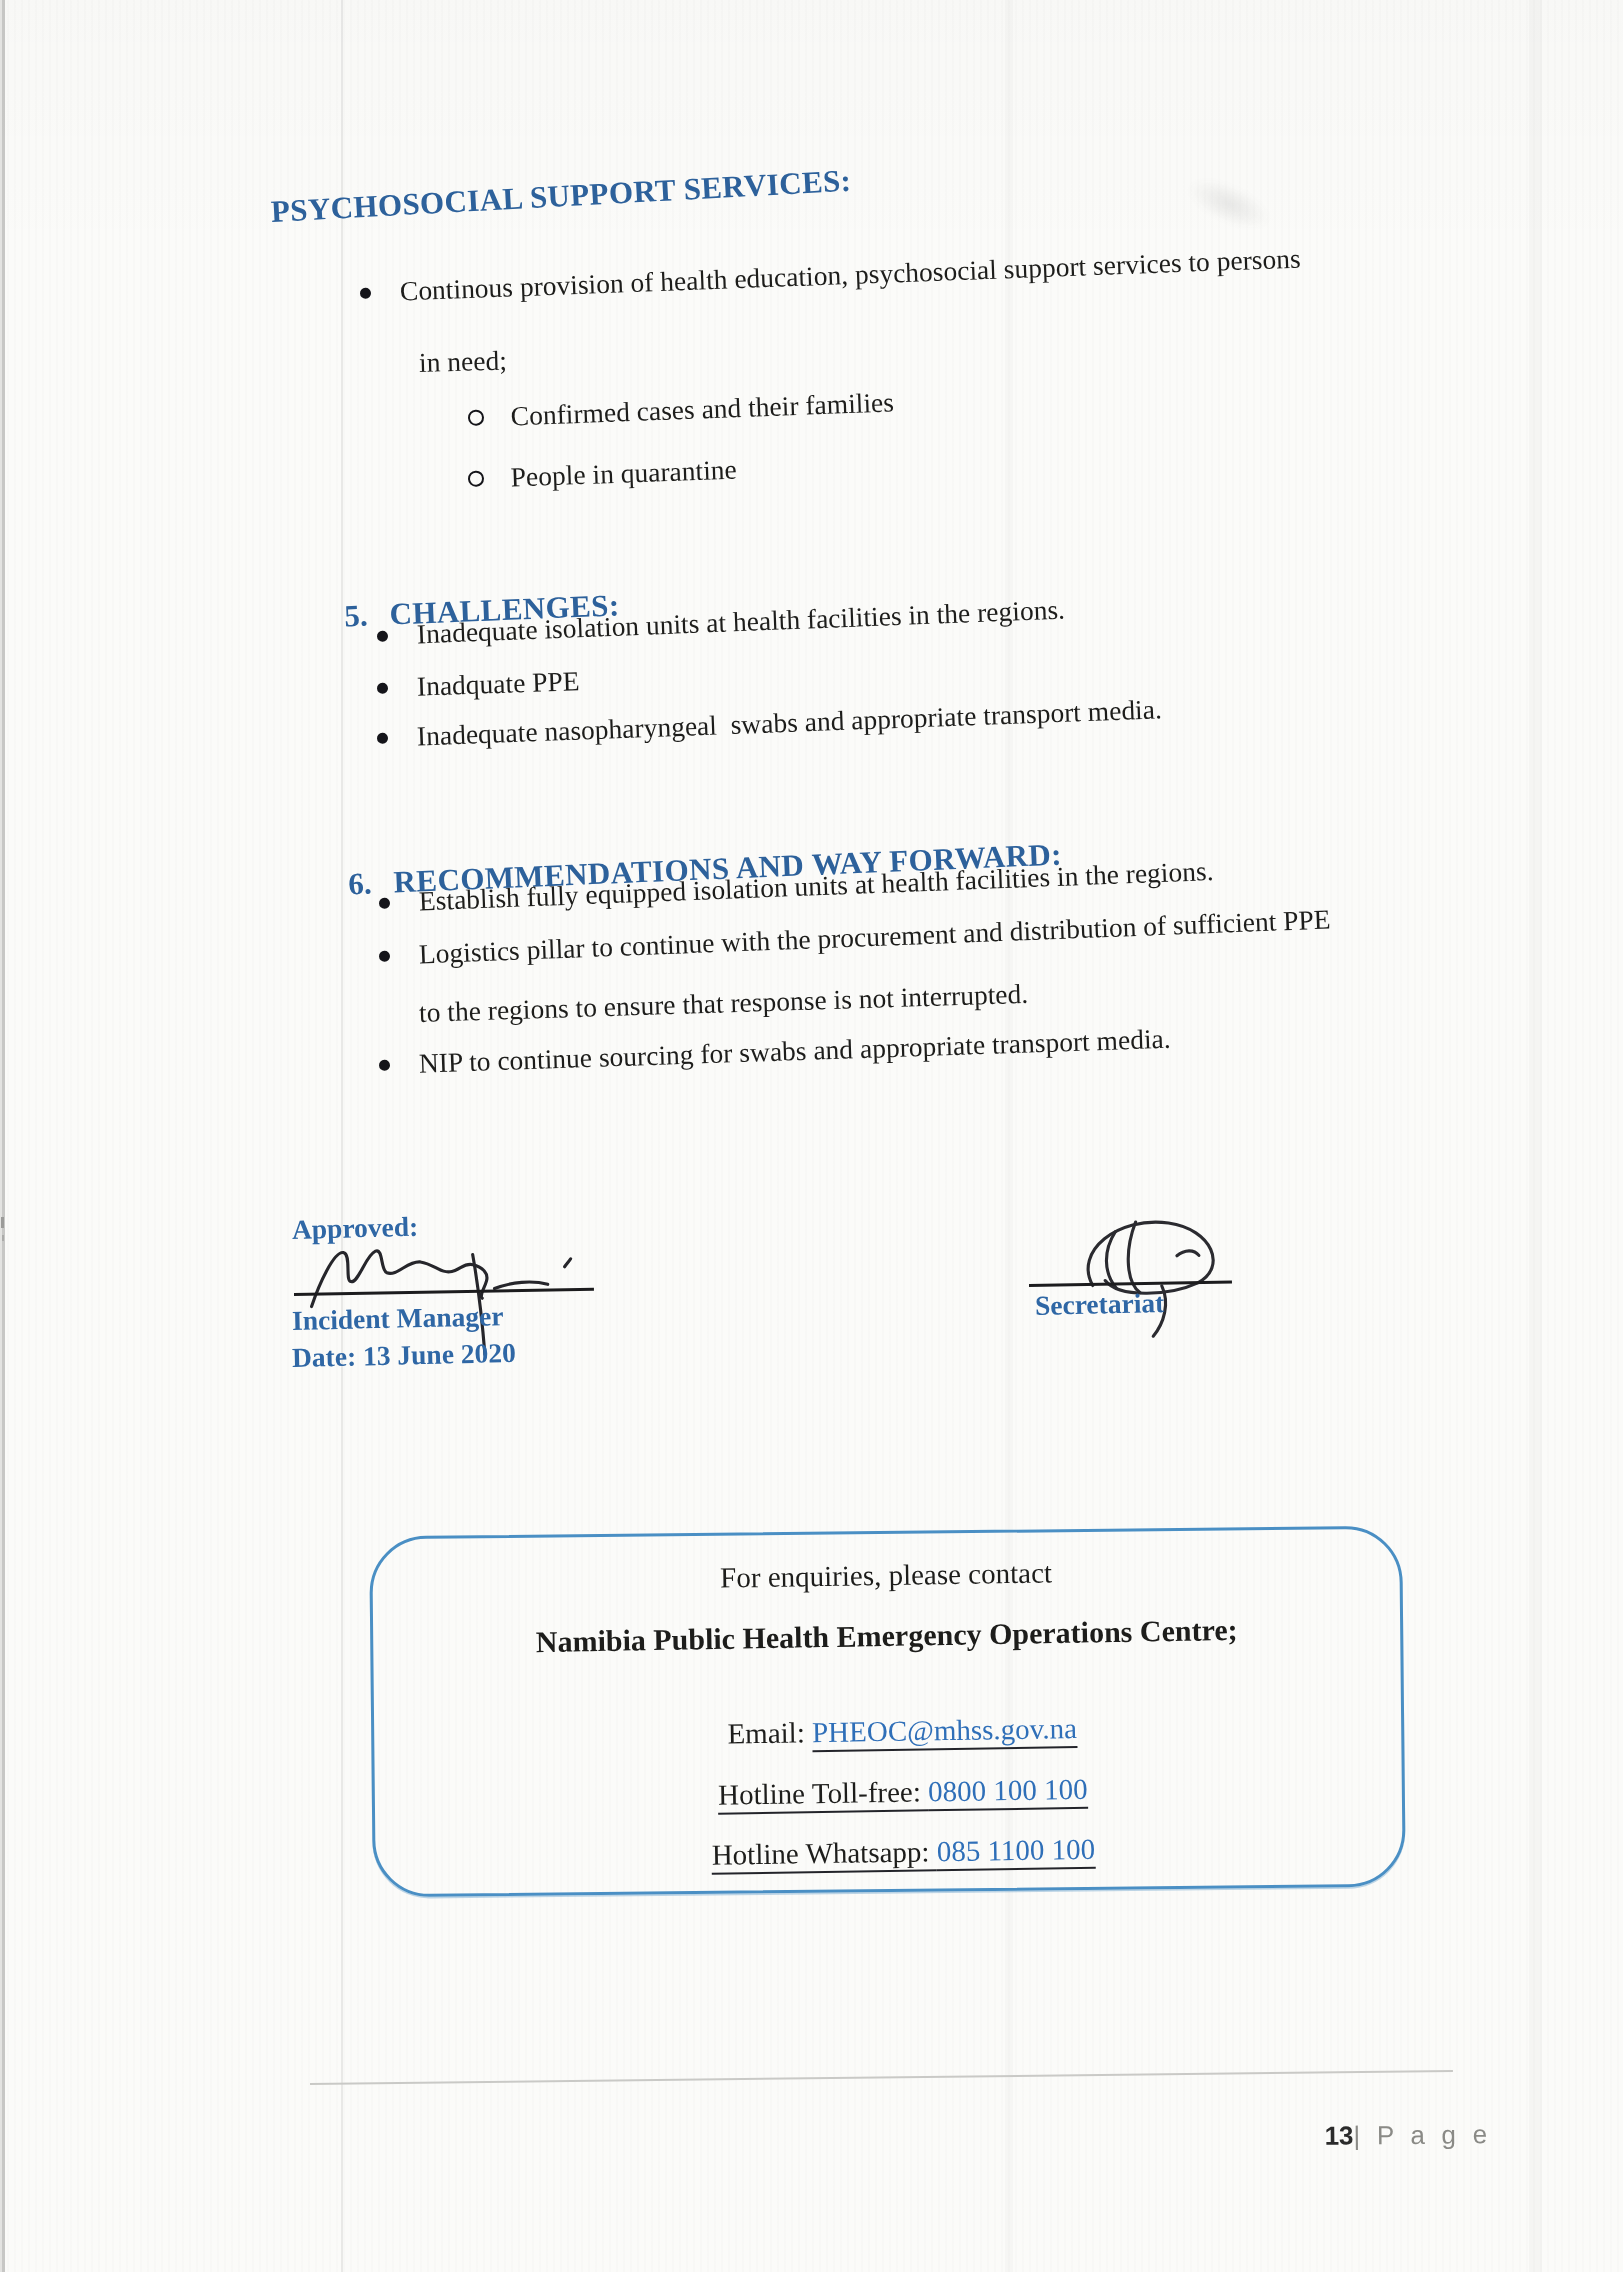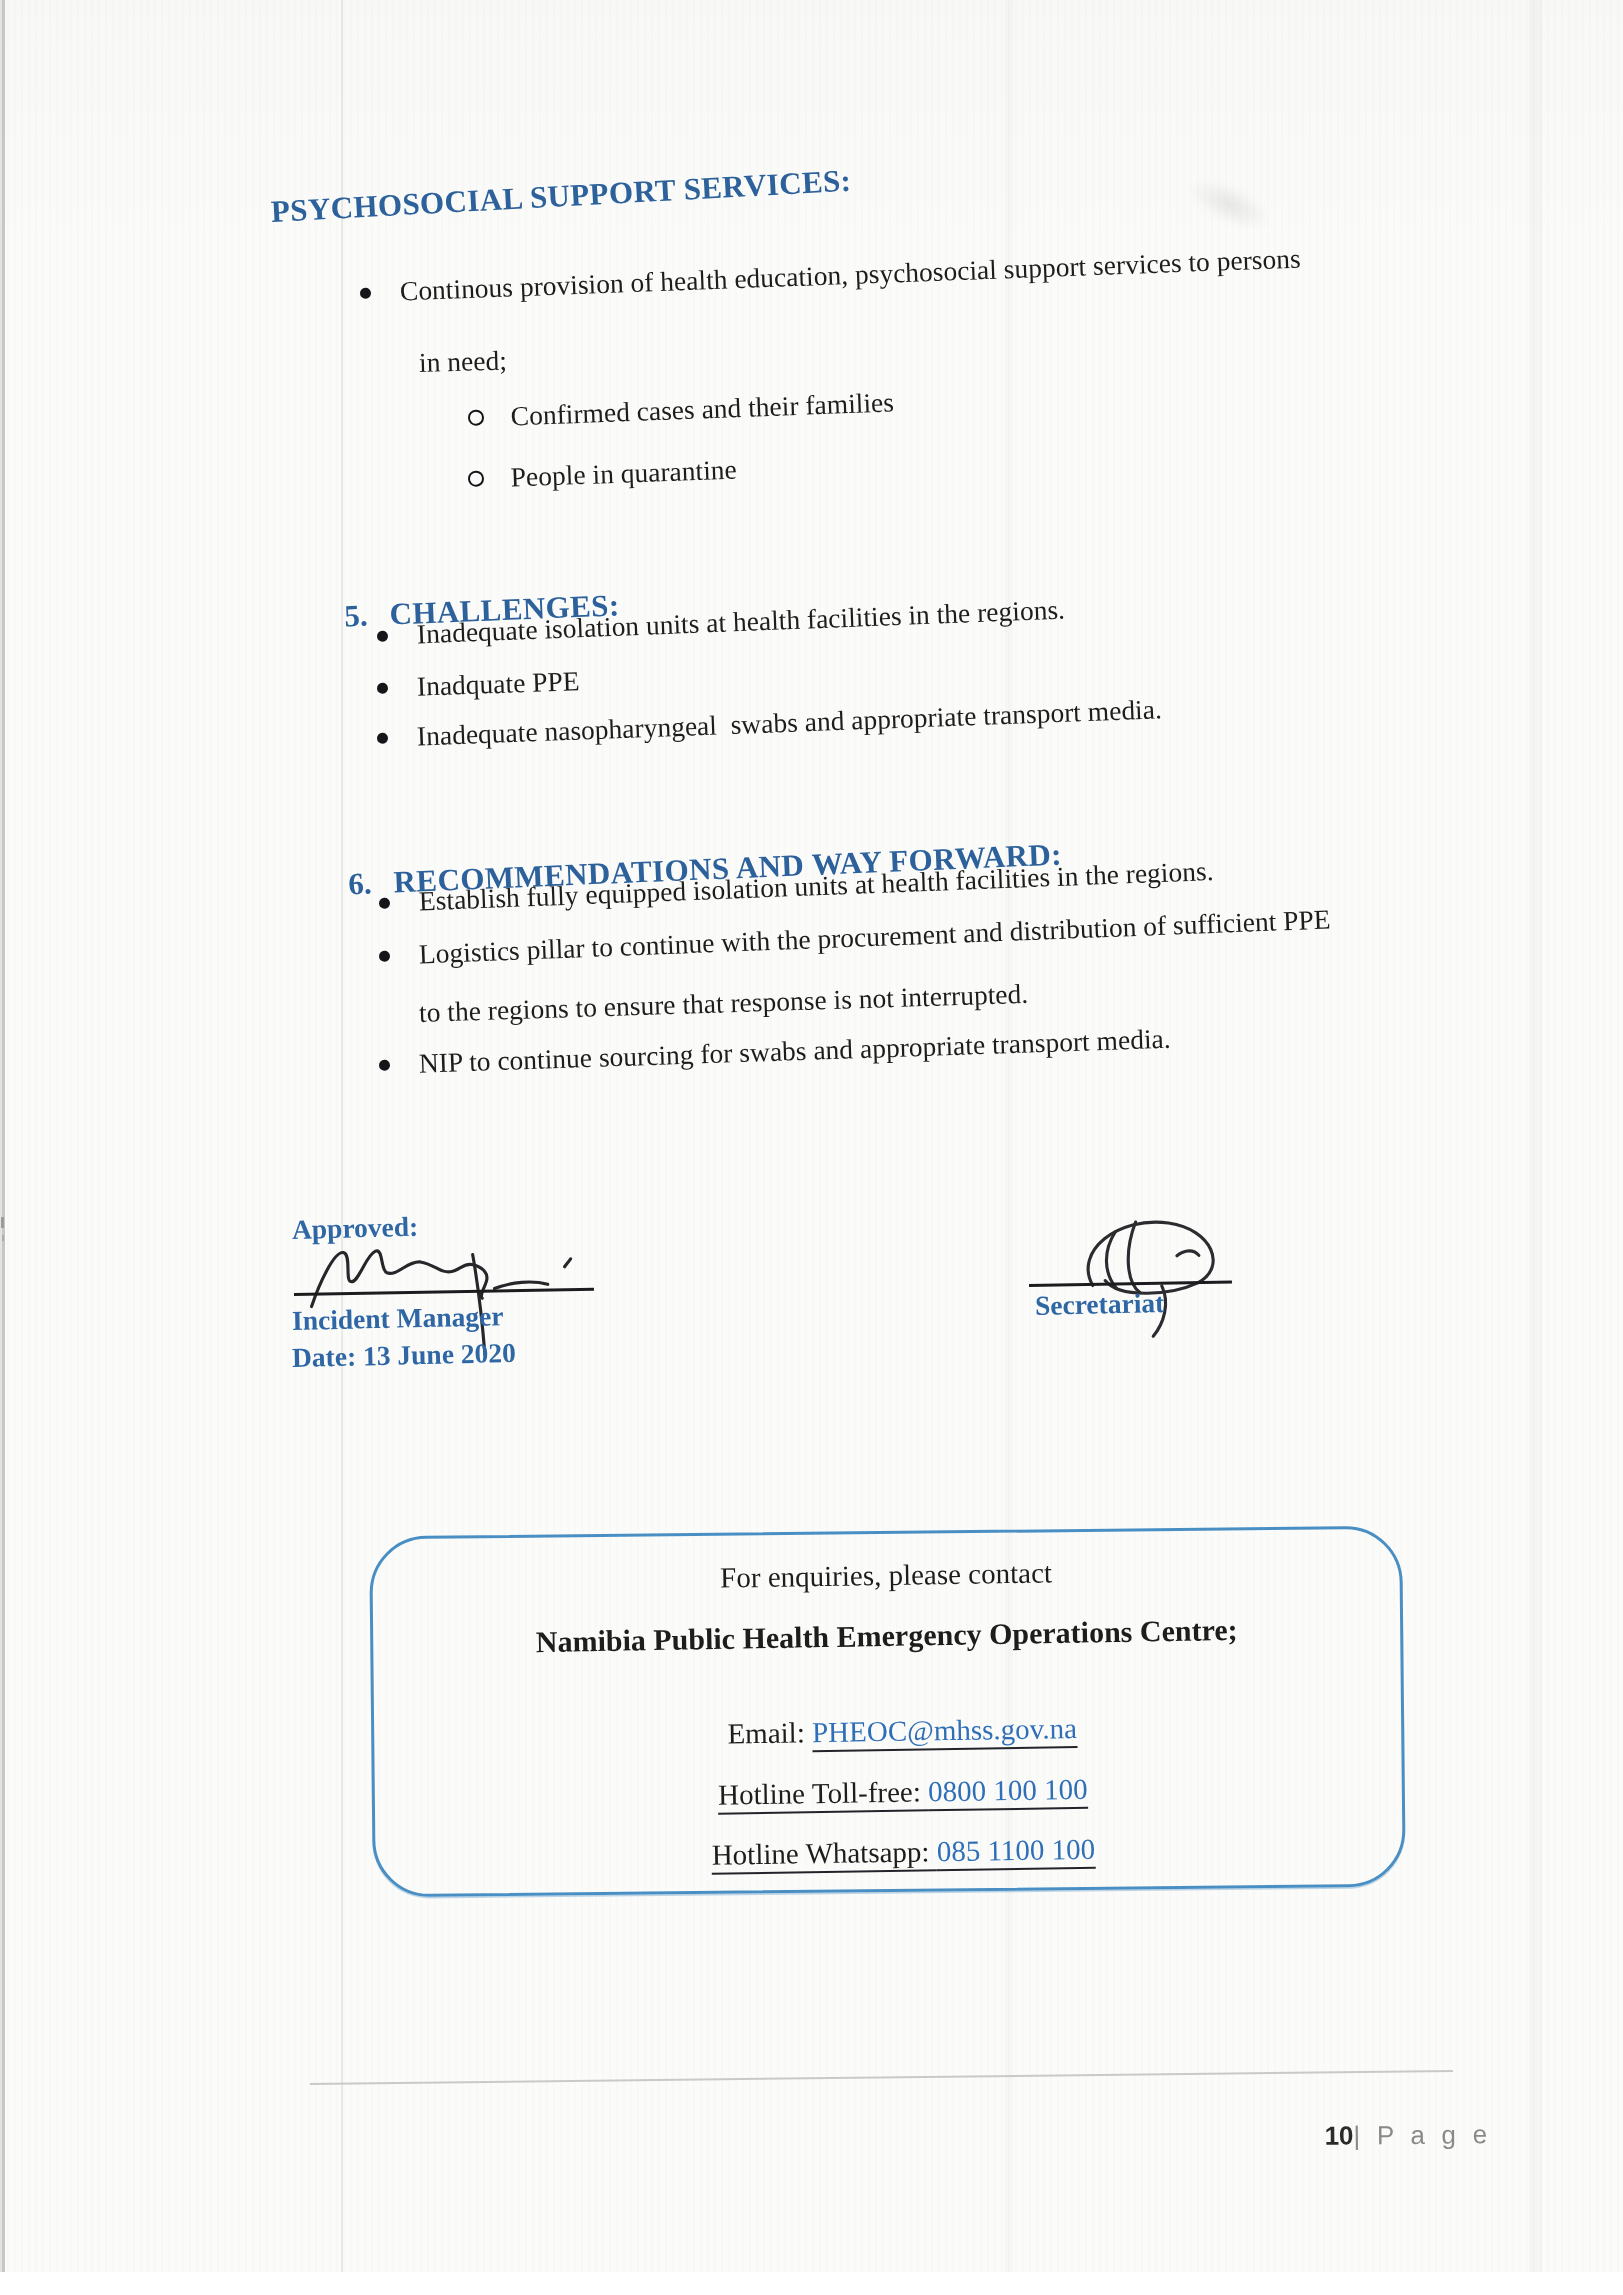--- a/index.html
+++ b/index.html
@@ -155,15 +155,15 @@
   <div class="box-line" style="top:209px;transform:rotate(-0.3deg);">
     <span class="ul-dark">Hotline Toll-free: </span><span class="link-blue ul-dark">0800 100 100</span>
   </div>
   <div class="box-line" style="top:269px;transform:rotate(-0.3deg);">
     <span class="ul-dark">Hotline Whatsapp: </span><span class="link-blue ul-dark">085 1100 100</span>
   </div>
 </div>
 
 <div class="footer-line"></div>
 <div class="footer-text">
-  <span style="font-weight:bold;">10</span><span class="footer-gray">| </span><span class="footer-gray">P a g e</span>
+  <span style="font-weight:bold;">13</span><span class="footer-gray">| </span><span class="footer-gray">P a g e</span>
 </div>
 
 
 </body></html>

